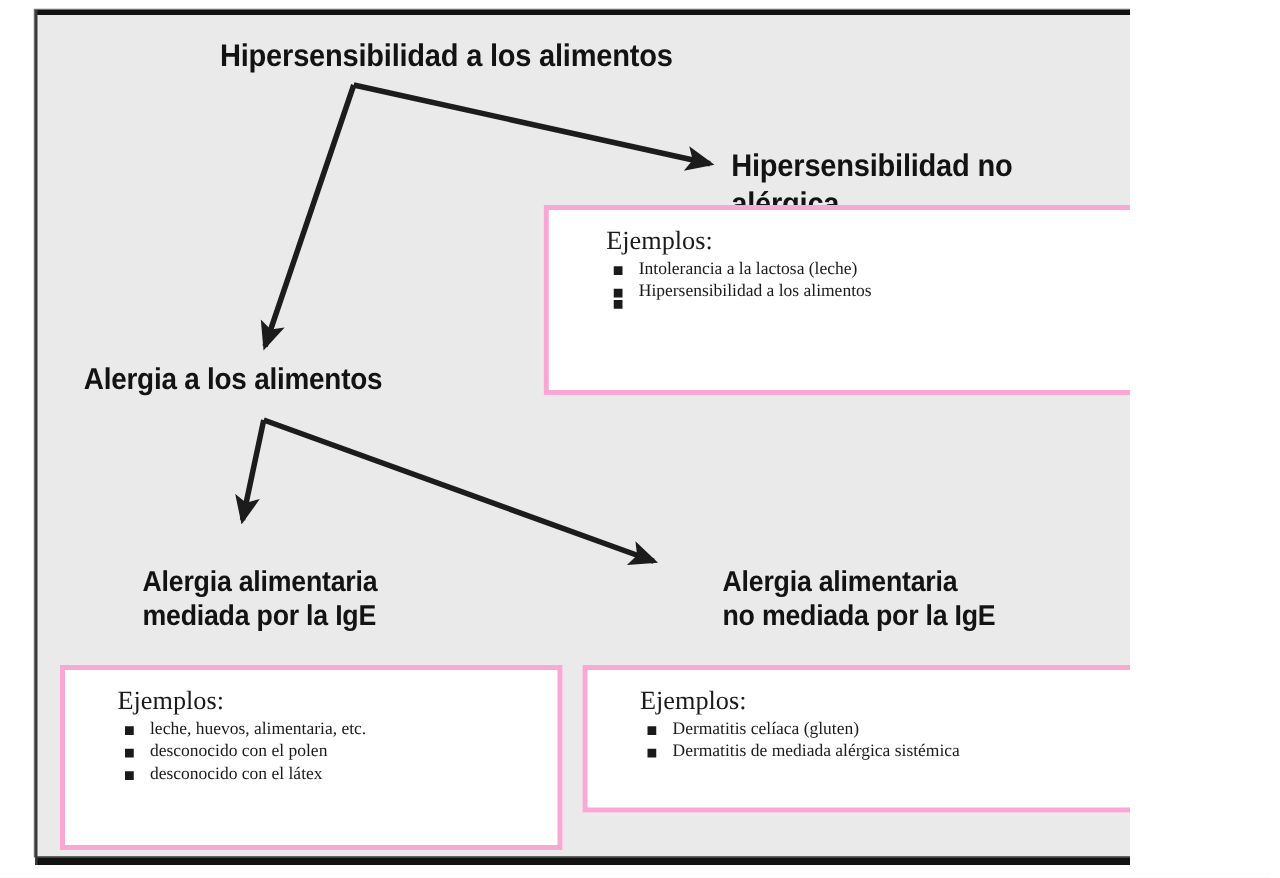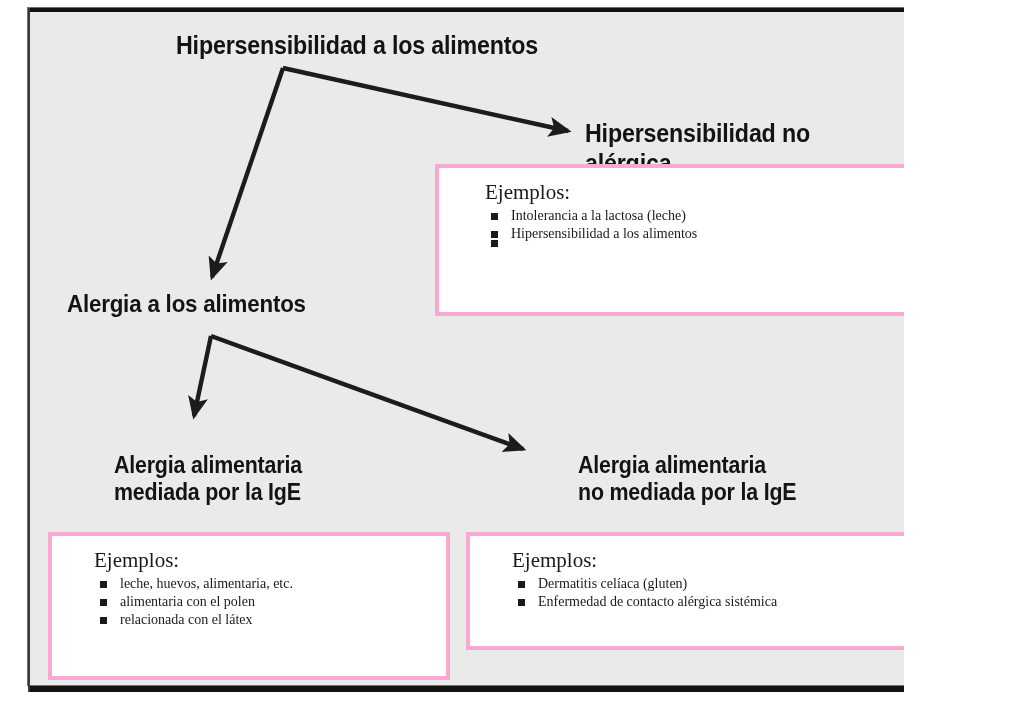--- a/index.html
+++ b/index.html
@@ -216,26 +216,26 @@
       <li><span class="bullet"></span><span>Intolerancia a la lactosa (leche)</span></li>
       <li><span class="bullet"></span><span>Hipersensibilidad a los alimentos</span></li>
       <li><span class="bullet"></span></li>
     </ul>
   </div>
 
   <div class="example-box" id="box-ige">
     <p class="ex-title">Ejemplos:</p>
     <ul>
       <li><span class="bullet"></span><span>leche, huevos, alimentaria, etc.</span></li>
-      <li><span class="bullet"></span><span>alimentaria con el polen</span></li>
-      <li><span class="bullet"></span><span>relacionada con el látex</span></li>
+      <li><span class="bullet"></span><span>desconocido con el polen</span></li>
+      <li><span class="bullet"></span><span>desconocido con el látex</span></li>
     </ul>
   </div>
 
   <div class="example-box" id="box-nonige">
     <p class="ex-title">Ejemplos:</p>
     <ul>
       <li><span class="bullet"></span><span>Dermatitis celíaca (gluten)</span></li>
-      <li><span class="bullet"></span><span>Enfermedad de contacto alérgica sistémica</span></li>
+      <li><span class="bullet"></span><span>Dermatitis de mediada alérgica sistémica</span></li>
     </ul>
   </div>
 
 </div>
 
 </body></html>

